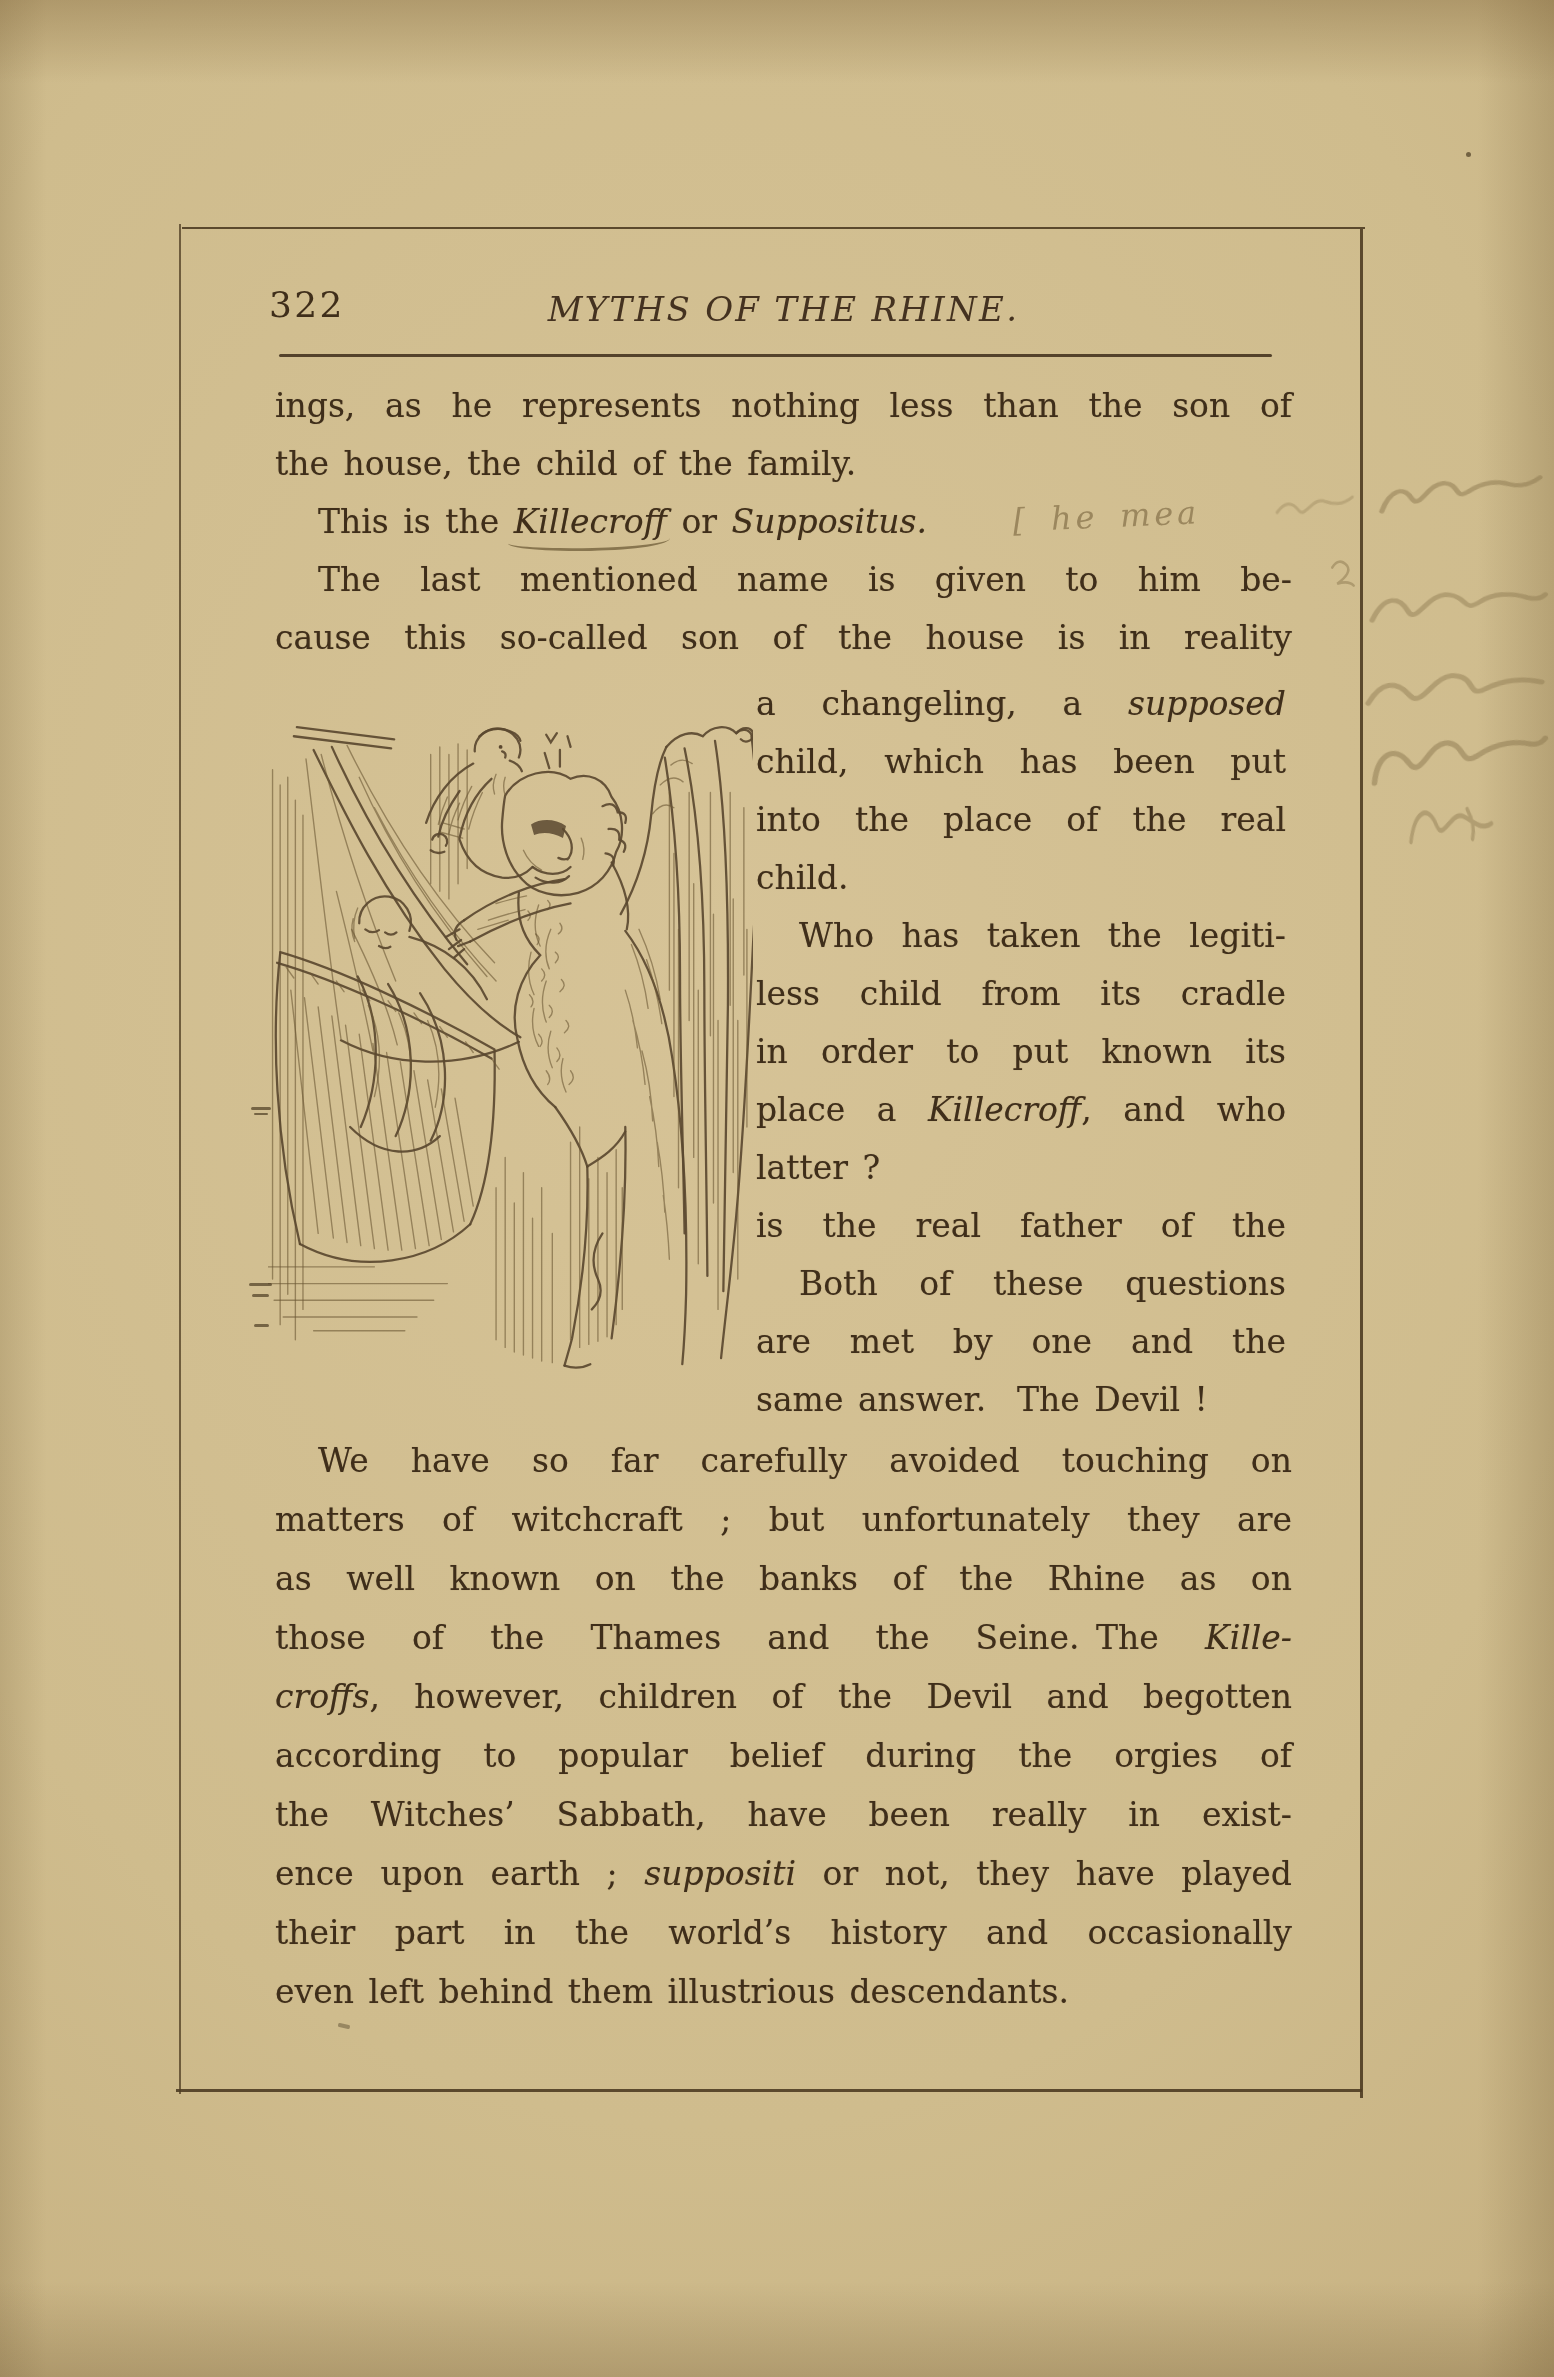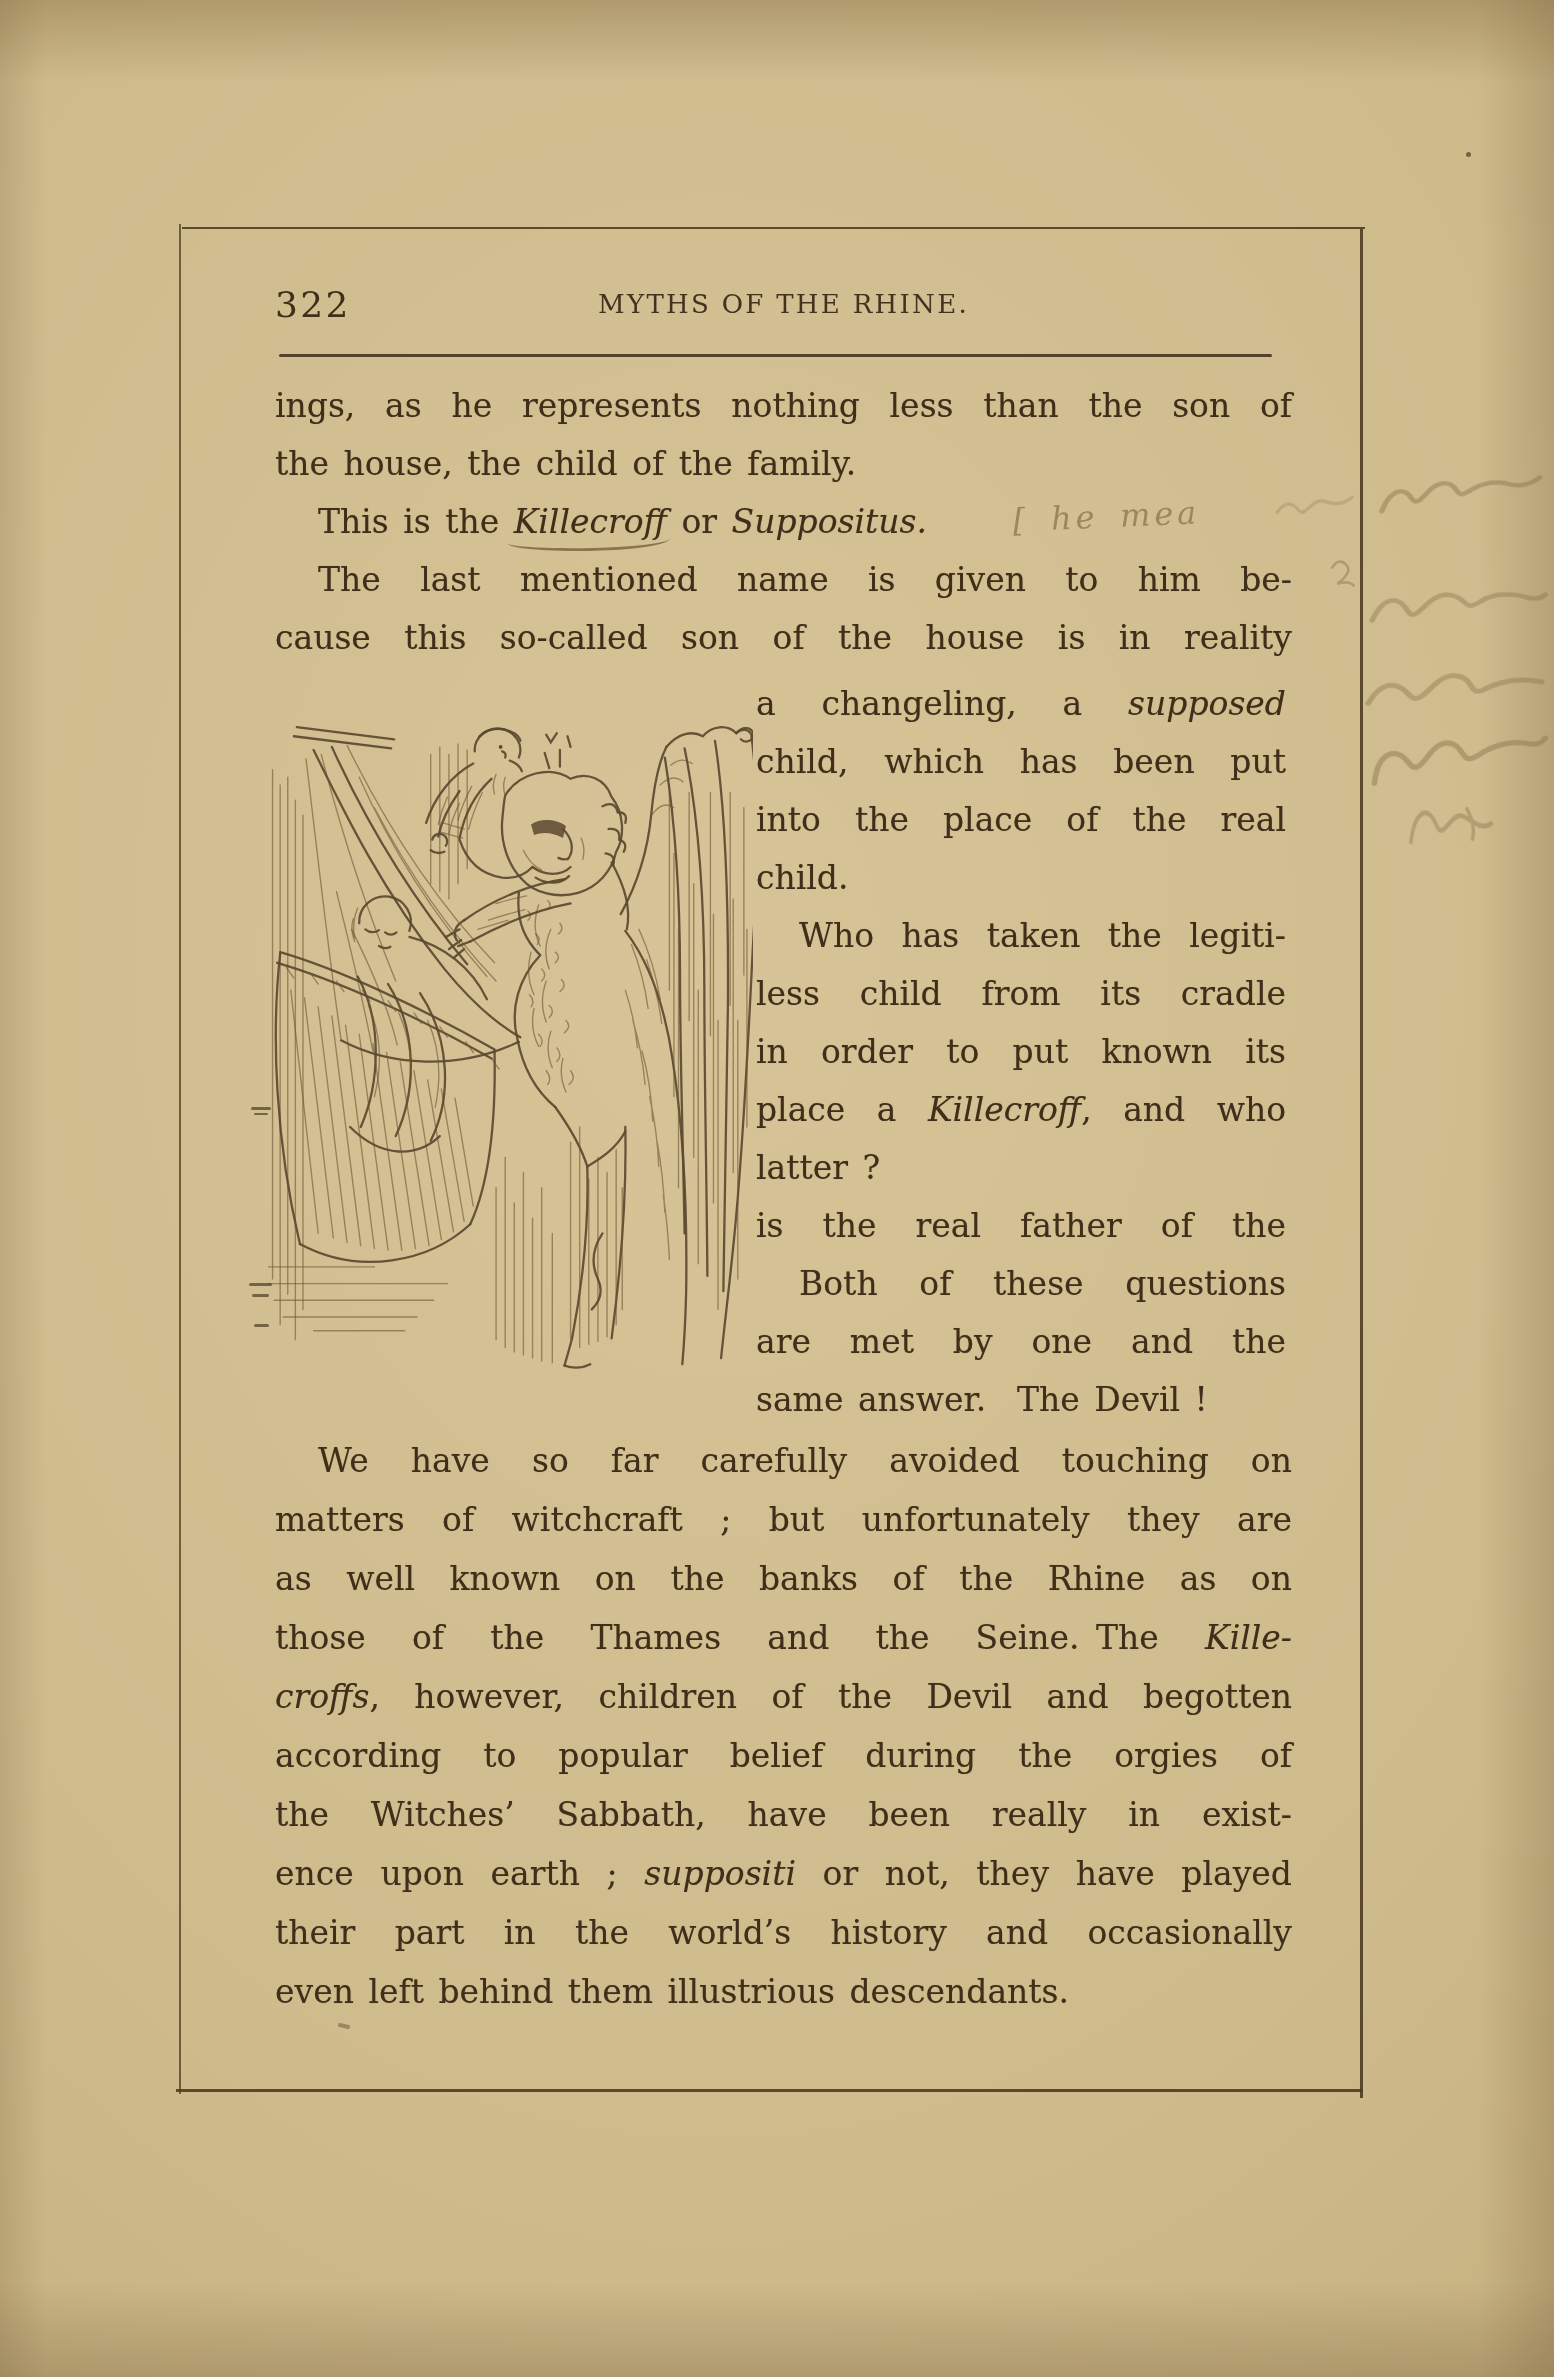--- a/index.html
+++ b/index.html
@@ -12,23 +12,23 @@
       linear-gradient(90deg, rgba(110,88,50,.20) 0%, rgba(110,88,50,0) 3%),
       linear-gradient(270deg, rgba(115,92,52,.28) 0%, rgba(115,92,52,0) 5%),
       radial-gradient(ellipse 130% 110% at 46% 40%, #d6c397 0%, #cfbc8d 45%, #c6b080 72%, #b39b6a 100%);
   }
   .frame-line{position:absolute;background:#4e3c22;opacity:.9;}
   #frame-top{left:182px;top:227px;width:1183px;height:2.3px;}
   #frame-right{left:1360px;top:229px;width:3px;height:1869px;}
   #frame-bottom{left:176px;top:2089px;width:1186px;height:3px;}
   #frame-left{left:179px;top:224px;width:2.3px;height:1870px;opacity:.75;}
 
-  .pageno{position:absolute;left:275px;top:284px;font-size:36px;letter-spacing:2.3px;}
+  .pageno{position:absolute;left:269px;top:284px;font-size:36px;letter-spacing:2.3px;}
   .runtitle{position:absolute;left:275px;top:289px;width:1017px;text-align:center;
-    font-size:26px;letter-spacing:2.3px;color:#443220;}
+    font-style:italic;font-size:34px;letter-spacing:2.3px;color:#443220;}
   .rule{position:absolute;left:279px;top:354px;width:993px;height:3px;background:#42311c;opacity:.88;border-radius:1.5px;}
 
   .textblock{position:absolute;font-size:33px;word-spacing:.12em;}
   #block-upper{left:275px;top:377px;width:1017px;line-height:58px;}
   #block-right{left:756px;top:675px;width:530px;line-height:58px;}
   #block-lower{left:275px;top:1431px;width:1017px;line-height:59px;}
 
   .tline{text-align:justify;text-align-last:justify;text-shadow:0 0 0.8px rgba(63,46,26,.35);}
   .tline.nj{text-align:left;text-align-last:auto;}
   .tline.ind{text-indent:43px;}

